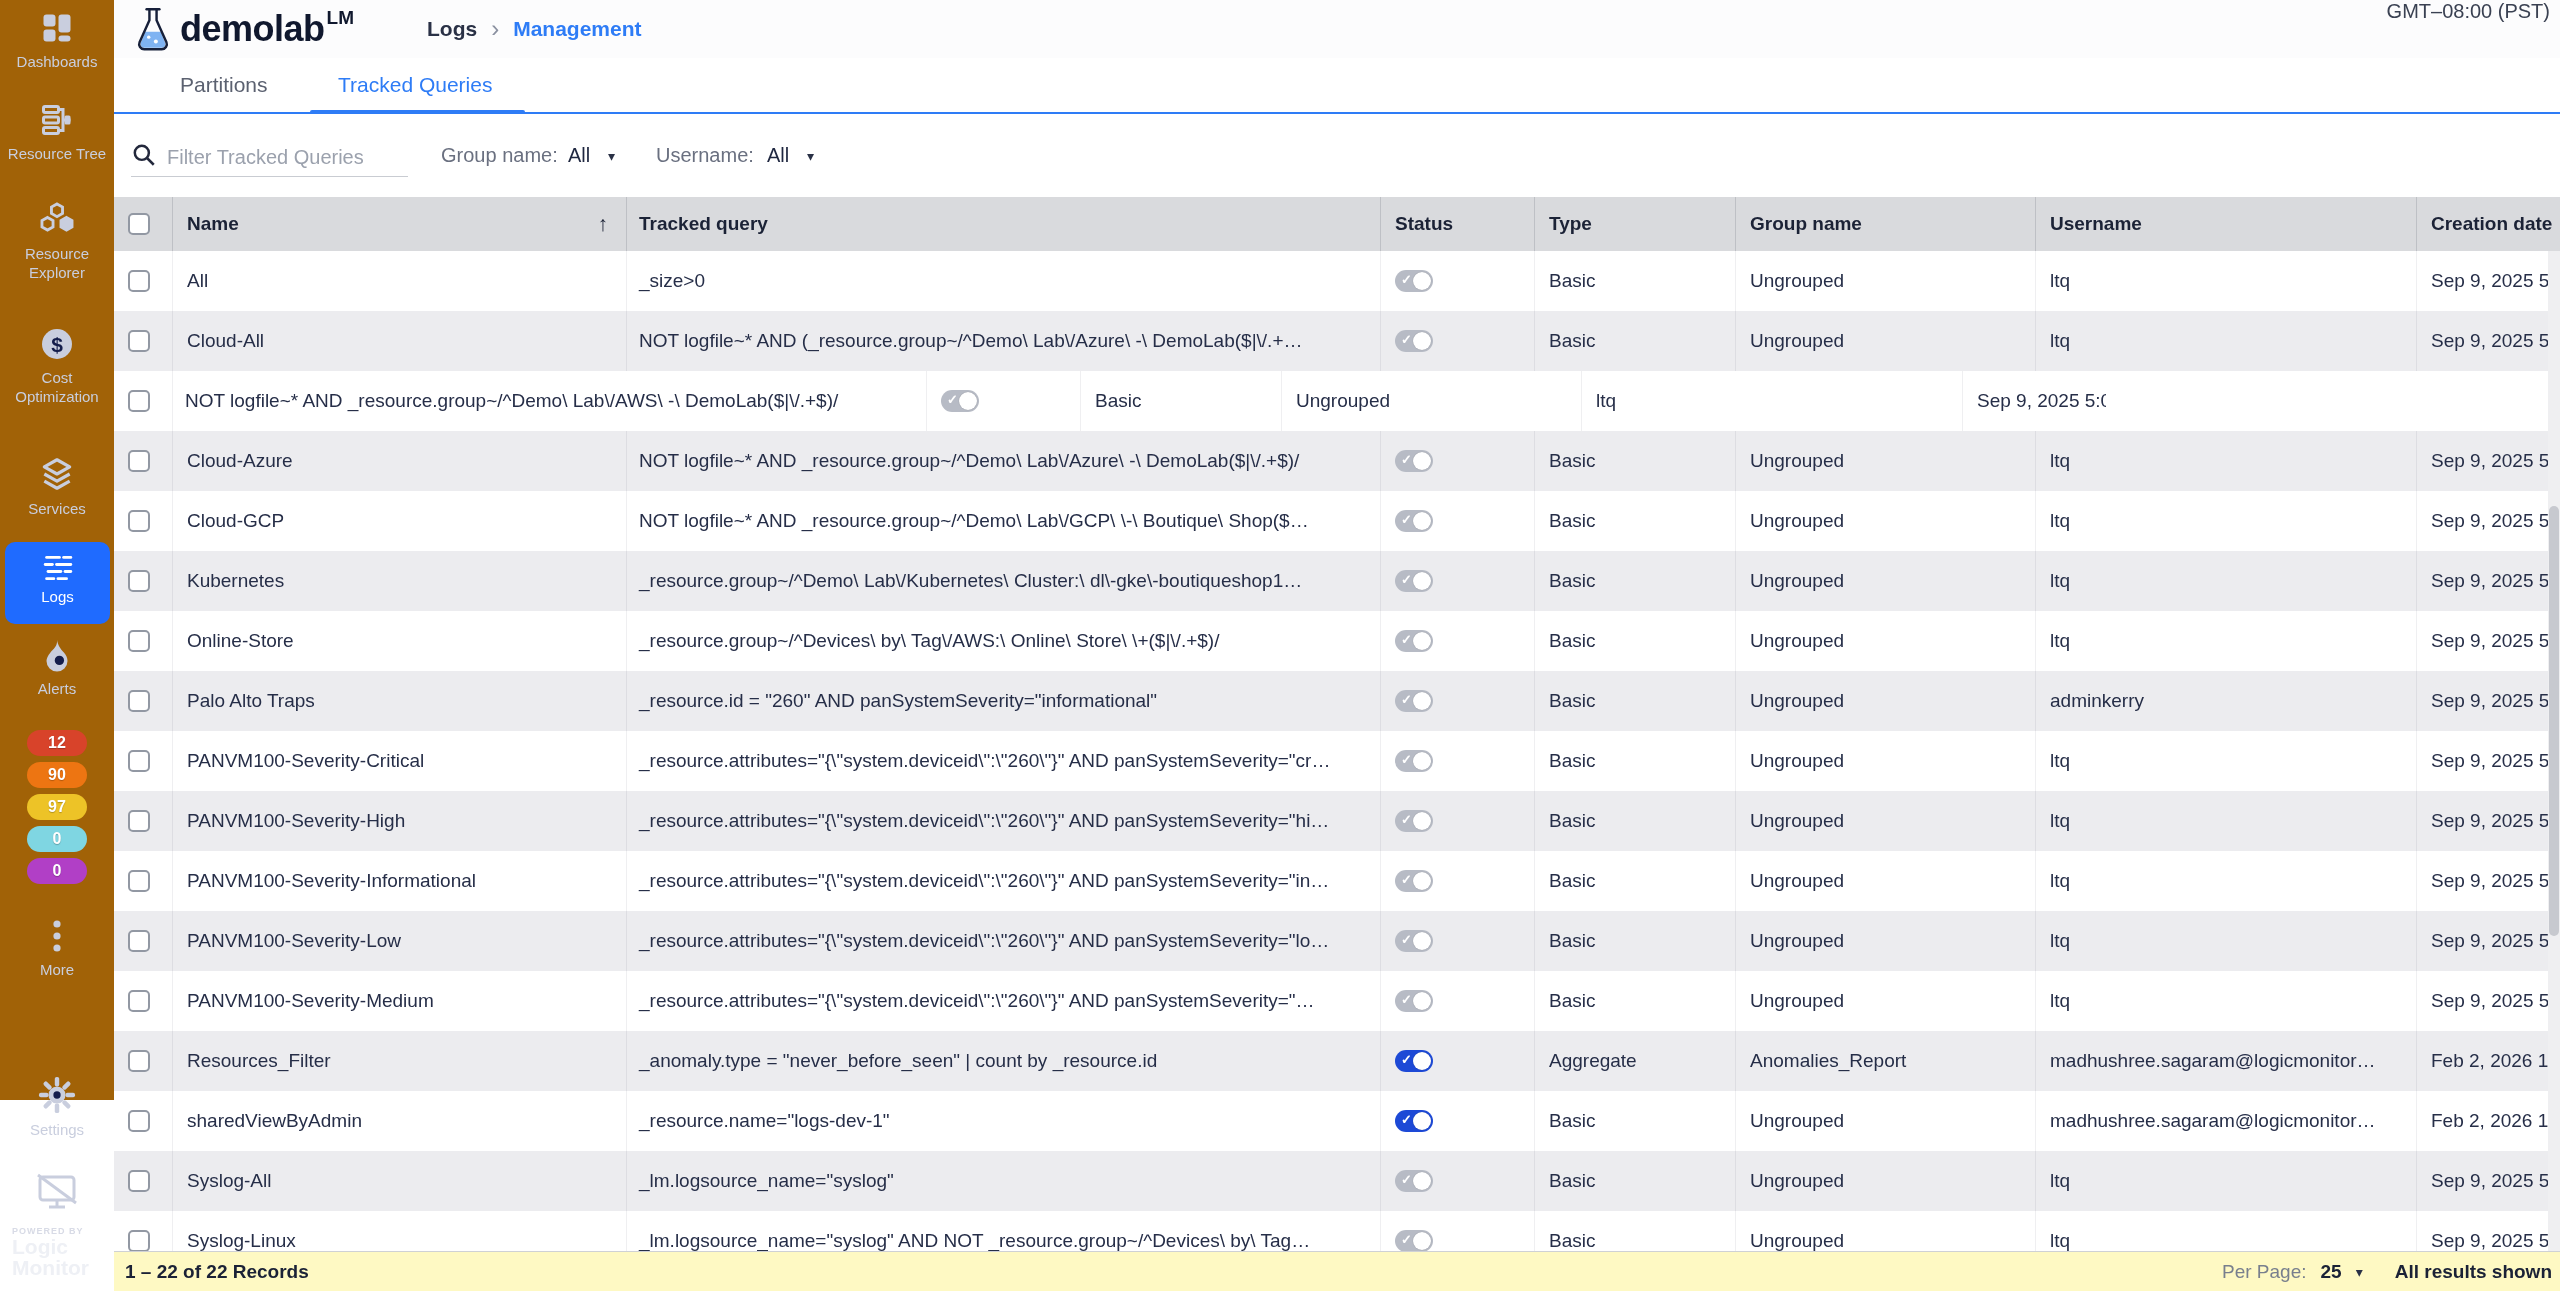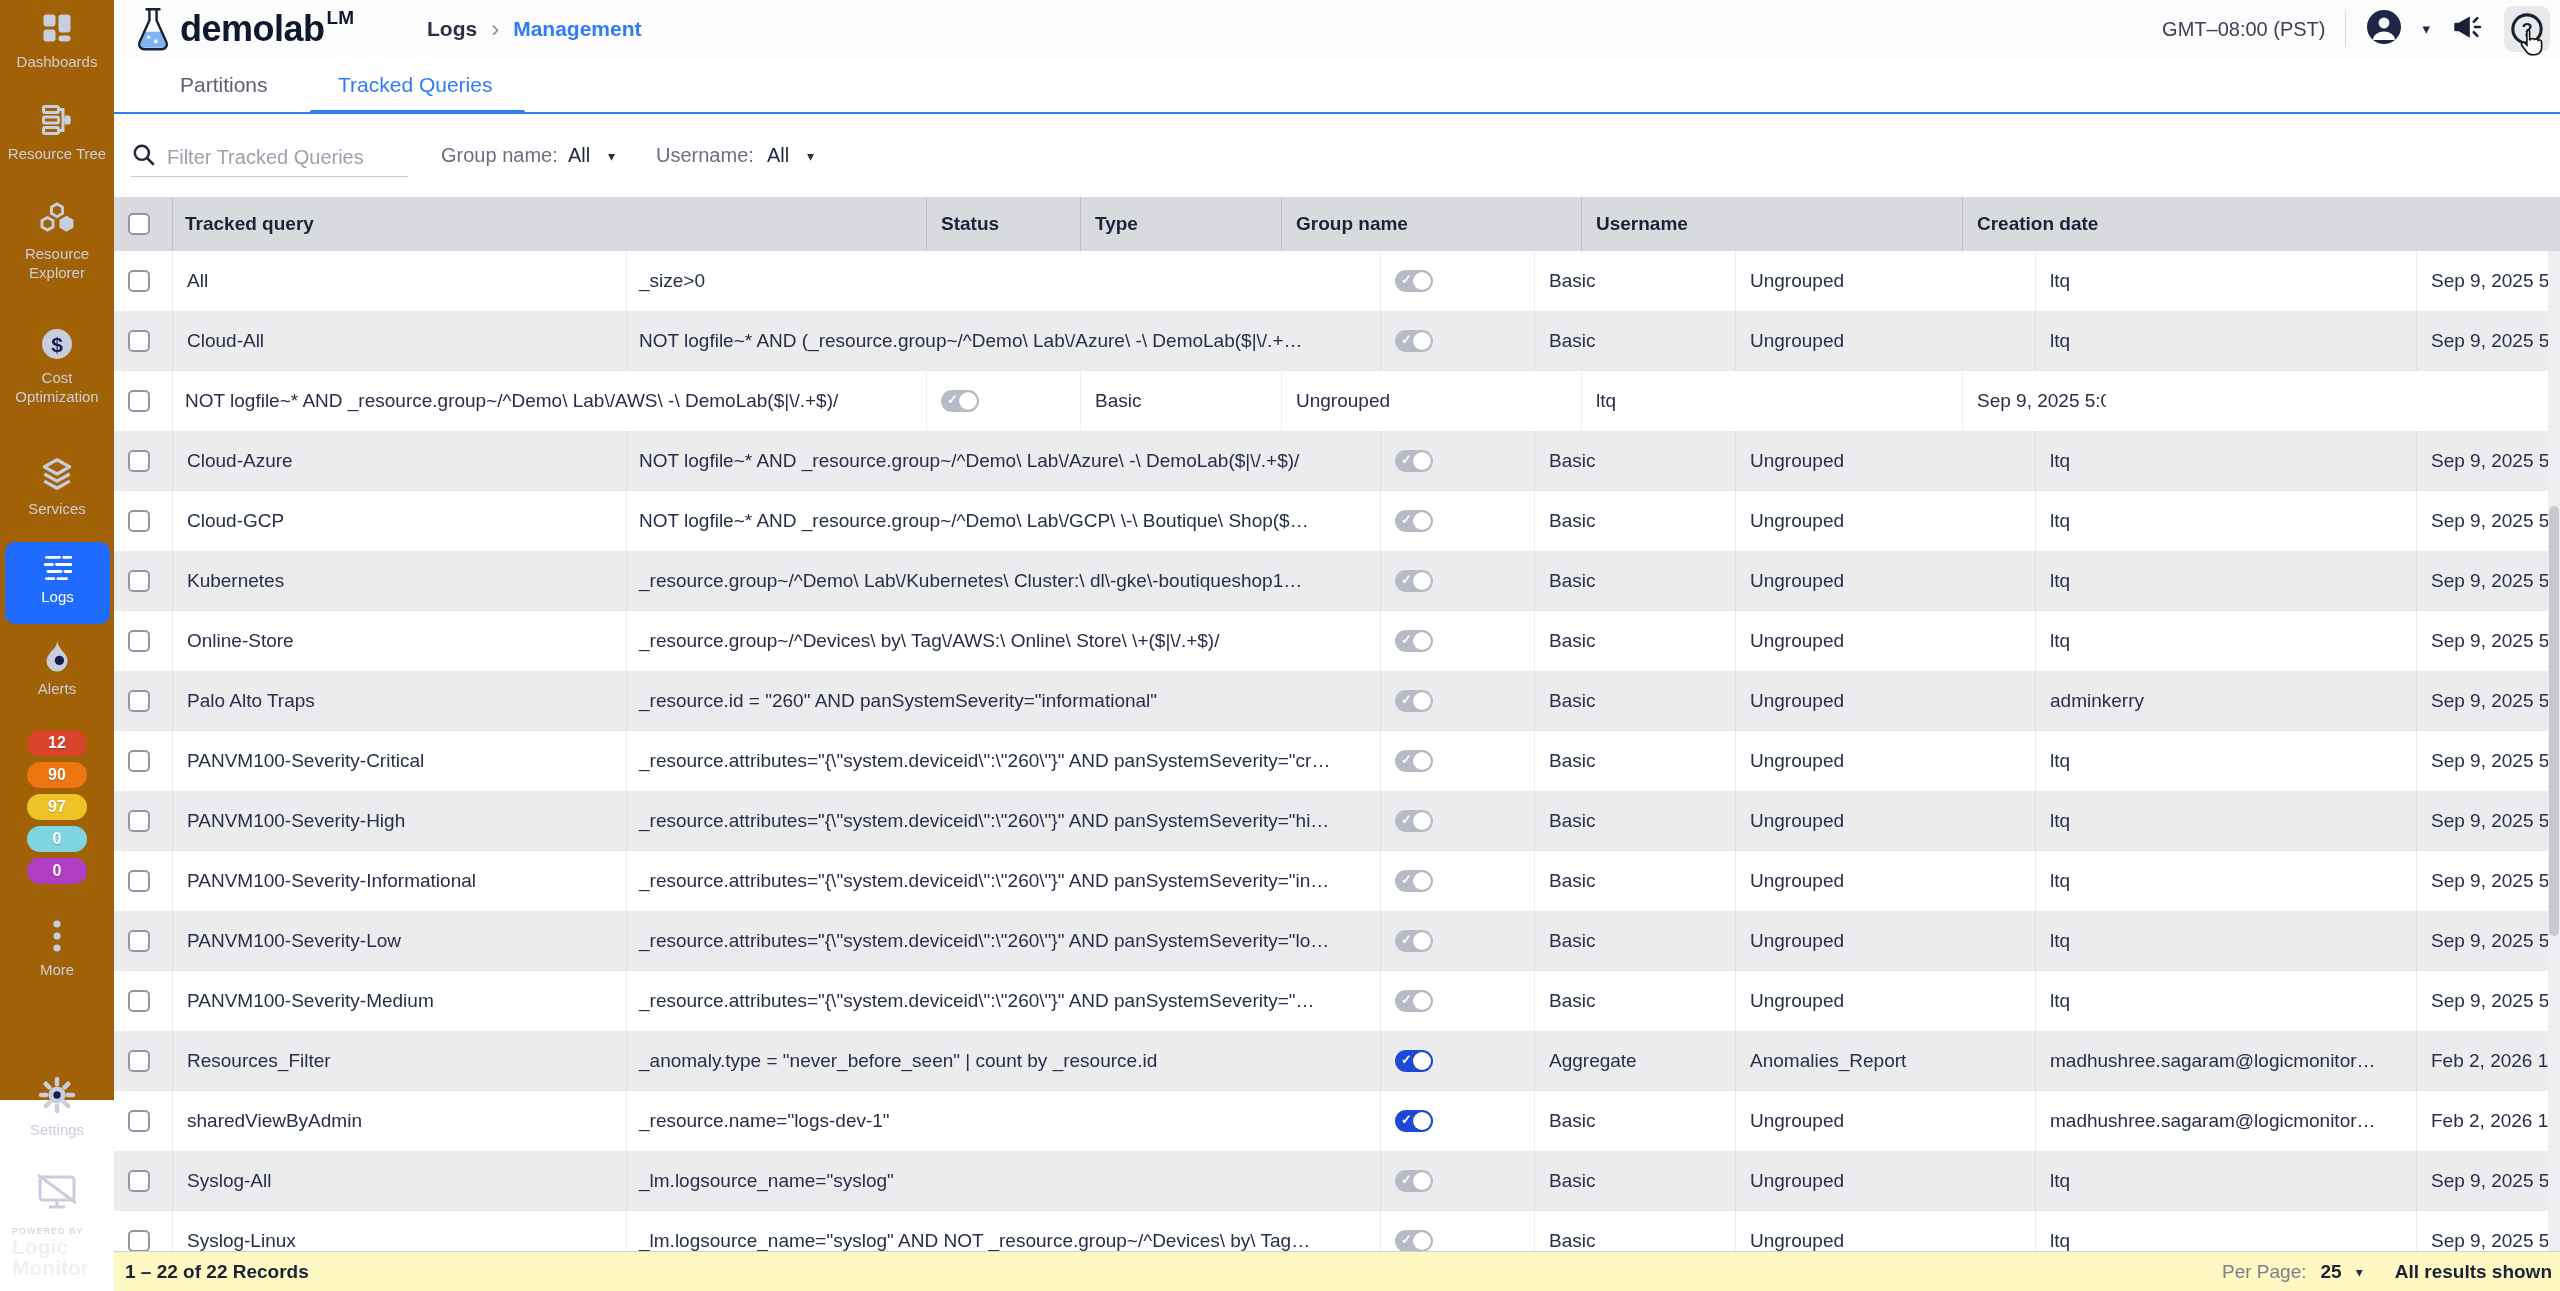--- a/index.html
+++ b/index.html
@@ -24,21 +24,21 @@
 
   
   .topbar{position:absolute;left:0;top:0;width:2446px;height:58px;background:#fcfcfd;border-bottom:1px solid #e6e7ea;}
   .brand{position:absolute;left:19px;top:7px;display:flex;align-items:flex-start;}
   .brand-name{font-size:36px;font-weight:700;color:#10182e;letter-spacing:-.5px;line-height:44px;margin-left:7px;}
   .brand-sup{font-size:19px;font-weight:700;color:#10182e;margin-left:2px;line-height:22px;}
   .crumbs{position:absolute;left:313px;top:0;height:58px;display:flex;align-items:center;gap:14px;font-size:21px;}
   .crumb0{font-weight:600;color:#2a3146;}
   .crumb-sep{color:#8a90a0;font-size:24px;line-height:20px;}
   .crumb1{font-weight:600;color:#2e7cf6;}
-  .top-right{position:absolute;right:10px;top:0;height:58px;display:flex;align-items:center;gap:20px;}
+  .top-right{position:absolute;right:10px;top:0;height:58px;display:flex;align-items:center;gap:20px;flex-direction:column;}
   .tz{font-size:20px;color:#3a4152;}
   .vdiv{width:1px;height:36px;background:#d5d7dc;}
   .help-box{width:46px;height:46px;border-radius:9px;background:#e8e9eb;display:flex;align-items:center;justify-content:center;position:relative;}
   .cursor{position:absolute;left:14px;top:22px;}
   .caret{font-size:15px;color:#232a42;}
 
   
   .tabbar{position:absolute;left:0;top:58px;width:2446px;height:56px;background:#fff;}
   .tabline{position:absolute;left:0;bottom:0;width:2446px;height:2px;background:#2e7cf6;}
   .tab{position:absolute;top:0;height:54px;display:flex;align-items:center;font-size:21px;}
@@ -336,20 +336,24 @@
       <span class="f-caret" style="left:494px;">▾</span>
       <span class="f-label" style="left:542px;">Username:</span>
       <span class="f-value" style="left:653px;">All</span>
       <span class="f-caret" style="left:693px;">▾</span>
     </div>
 
     <div class="thead">
       <div class="th col-check">
         <span class="checkbox"></span>
       </div>
+      <div class="th col-name">
+        <span>Name</span>
+        <span class="sort-arrow">↑</span>
+      </div>
       <div class="th col-query">Tracked query</div>
       <div class="th col-status">Status</div>
       <div class="th col-type">Type</div>
       <div class="th col-group">Group name</div>
       <div class="th col-user">Username</div>
       <div class="th col-date">Creation date</div>
     </div>
 
     <div class="tbody">
         <div class="tr">

